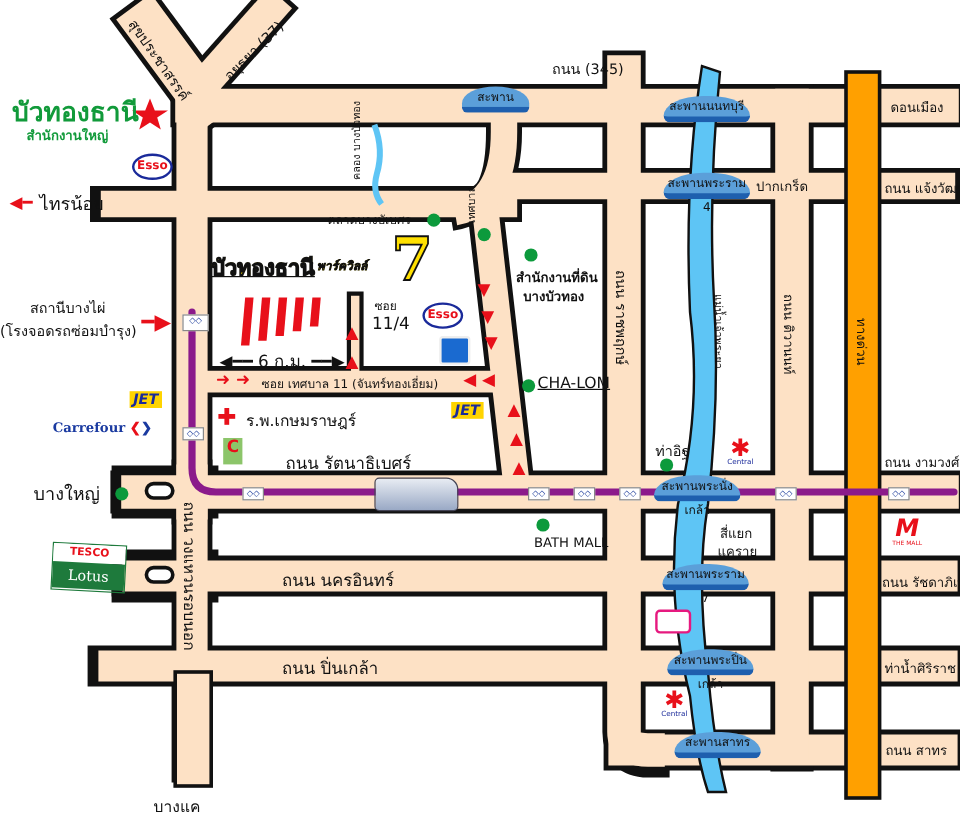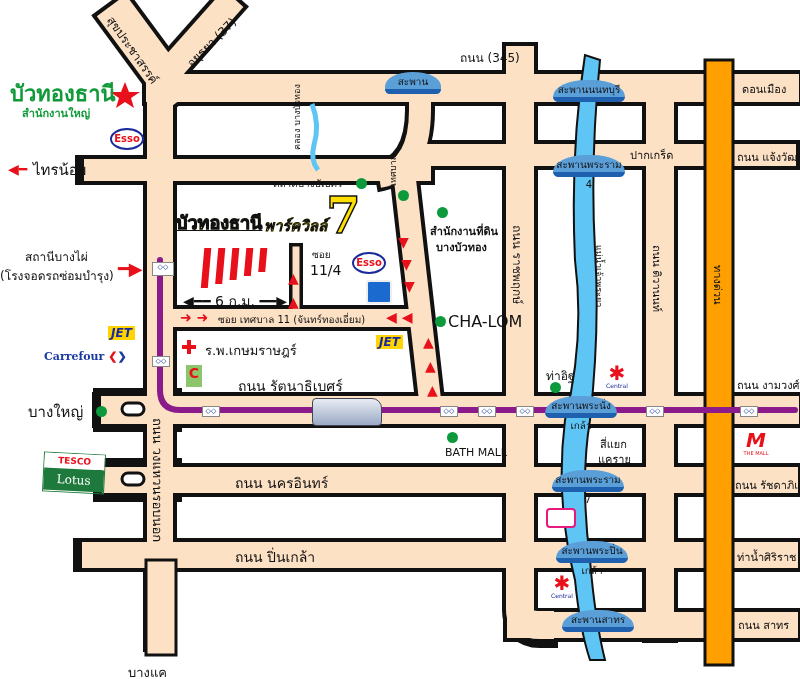--- a/index.html
+++ b/index.html
@@ -122,35 +122,35 @@
 <div class="vlbl" style="left:118px;top:12px;transform:rotate(55deg);">สุขประชาสรรค์</div>
 <div class="vlbl" style="left:182px;top:58px;transform:rotate(-45deg);">อยุธยา (37)</div>
 
 <div class="lbl" style="left:460px;top:48px;font-size:12px;">ถนน (345)</div>
 <div class="lbl" style="left:742px;top:80px;font-size:11px;">ดอนเมือง</div>
 <div class="lbl" style="left:737px;top:148px;font-size:11px;">ถนน แจ้งวัฒนะ</div>
 <div class="lbl" style="left:630px;top:146px;font-size:11px;font-family:Liberation Serif, serif;">ปากเกร็ด</div>
 
 <div class="bridge" style="left:385px;top:72px;width:56px;">สะพาน</div>
 <div class="bridge" style="left:553px;top:80px;">สะพานนนทบุรี</div>
-<div class="bridge" style="left:553px;top:155px;">สะพานพระราม 4</div>
+<div class="bridge" style="left:553px;top:144px;">สะพานพระราม 4</div>
 <div class="bridge" style="left:545px;top:396px;">สะพานพระนั่งเกล้า</div>
 <div class="bridge" style="left:552px;top:470px;">สะพานพระราม 7</div>
 <div class="bridge" style="left:556px;top:541px;">สะพานพระปิ่นเกล้า</div>
 <div class="bridge" style="left:562px;top:610px;">สะพานสาทร</div>
 
 <div class="vlbl" style="left:290px;top:150px;transform:rotate(-90deg);font-size:9px;">คลอง บางบัวทอง</div>
 <div class="vlbl" style="left:386px;top:186px;transform:rotate(-90deg);font-size:9px;">เทศบาล</div>
 <div class="dot" style="left:398px;top:190px;"></div>
 
 <div class="lbl" style="left:273px;top:176px;font-size:10px;">ตลาดบางบัเบศร</div>
 <div class="dot" style="left:356px;top:178px;"></div>
 
 <div class="lbl" style="left:176px;top:208px;font-size:18px;font-weight:bold;color:#ffe000;-webkit-text-stroke:1px #111;text-decoration:underline;">บัวทองธานี</div>
-<div class="lbl" style="left:264px;top:214px;font-size:15px;font-style:italic;font-weight:bold;color:#ffe000;-webkit-text-stroke:0.5px #111;">พาร์ควิลล์</div>
+<div class="lbl" style="left:264px;top:214px;font-size:10px;font-style:italic;font-weight:bold;color:#ffe000;-webkit-text-stroke:0.5px #111;">พาร์ควิลล์</div>
 <div class="lbl" style="left:326px;top:186px;font-size:50px;font-weight:bold;font-family:'DejaVu Serif',serif;color:#ffe000;-webkit-text-stroke:1.5px #111;">7</div>
 
 <div class="lbl" style="left:25px;top:247px;font-size:12px;">สถานีบางไผ่</div>
 <div class="lbl" style="left:0px;top:266px;font-size:12px;">(โรงจอดรถซ่อมบำรุง)</div>
 <div class="arrow-red" style="left:118px;top:258px;font-size:18px;">━▶</div>
 <div class="station" style="left:152px;top:262px;width:20px;height:12px;">◇◇</div>
 
 <div class="lbl" style="left:312px;top:247px;font-size:10px;">ซอย</div>
 <div class="lbl" style="left:310px;top:262px;font-size:14px;">11/4</div>
 
@@ -160,21 +160,21 @@
 <div class="lbl" style="left:183px;top:290px;font-size:14px;">◀━━ <span>6 ก.ม.</span> ━━▶</div>
 
 <div class="lbl" style="left:218px;top:312px;font-size:10px;">ซอย เทศบาล 11 (จันทร์ทองเอี่ยม)</div>
 <div class="arrow-red" style="left:180px;top:309px;">➜ ➜</div>
 <div class="arrow-red" style="left:386px;top:309px;">◀ ◀</div>
 
 <div class="dot" style="left:437px;top:207px;"></div>
 <div class="lbl" style="left:430px;top:222px;font-size:11px;font-weight:bold;">สำนักงานที่ดิน</div>
 <div class="lbl" style="left:436px;top:238px;font-size:11px;font-weight:bold;">บางบัวทอง</div>
 <div class="dot" style="left:435px;top:316px;"></div>
-<div class="lbl" style="left:448px;top:312px;font-size:16px;">CHA-LOM</div>
+<div class="lbl" style="left:448px;top:312px;font-size:13px;text-decoration:underline;">CHA-LOM</div>
 
 <div class="vlbl" style="left:527px;top:225px;transform:rotate(90deg);font-size:12px;">ถนน ราชพฤกษ์</div>
 <div class="vlbl" style="left:606px;top:245px;transform:rotate(90deg);font-size:9px;">แม่น้ำเจ้าพระยา</div>
 <div class="vlbl" style="left:666px;top:245px;transform:rotate(90deg);font-size:11px;">ถนน ติวานนท์</div>
 <div class="vlbl" style="left:727px;top:265px;transform:rotate(90deg);font-size:11px;">ทางด่วน</div>
 <div class="vlbl" style="left:168px;top:418px;transform:rotate(90deg);font-size:13px;">ถนน วงแหวนรอบนอก</div>
 
 <div class="logo" style="left:108px;top:326px;background:#ffd400;color:#1a2a9a;font-weight:bold;font-style:italic;font-size:12px;padding:0 3px;">JET</div>
 <div class="logo" style="left:376px;top:335px;background:#ffd400;color:#1a2a9a;font-weight:bold;font-style:italic;font-size:12px;padding:0 3px;">JET</div>
 <div class="lbl" style="left:44px;top:350px;font-size:11px;font-weight:bold;color:#1a3aa0;font-family:'DejaVu Serif',serif;"><span>Carrefour</span> <span style="color:#e8101a;">❮</span><span style="color:#1a3aa0;">❯</span></div>

